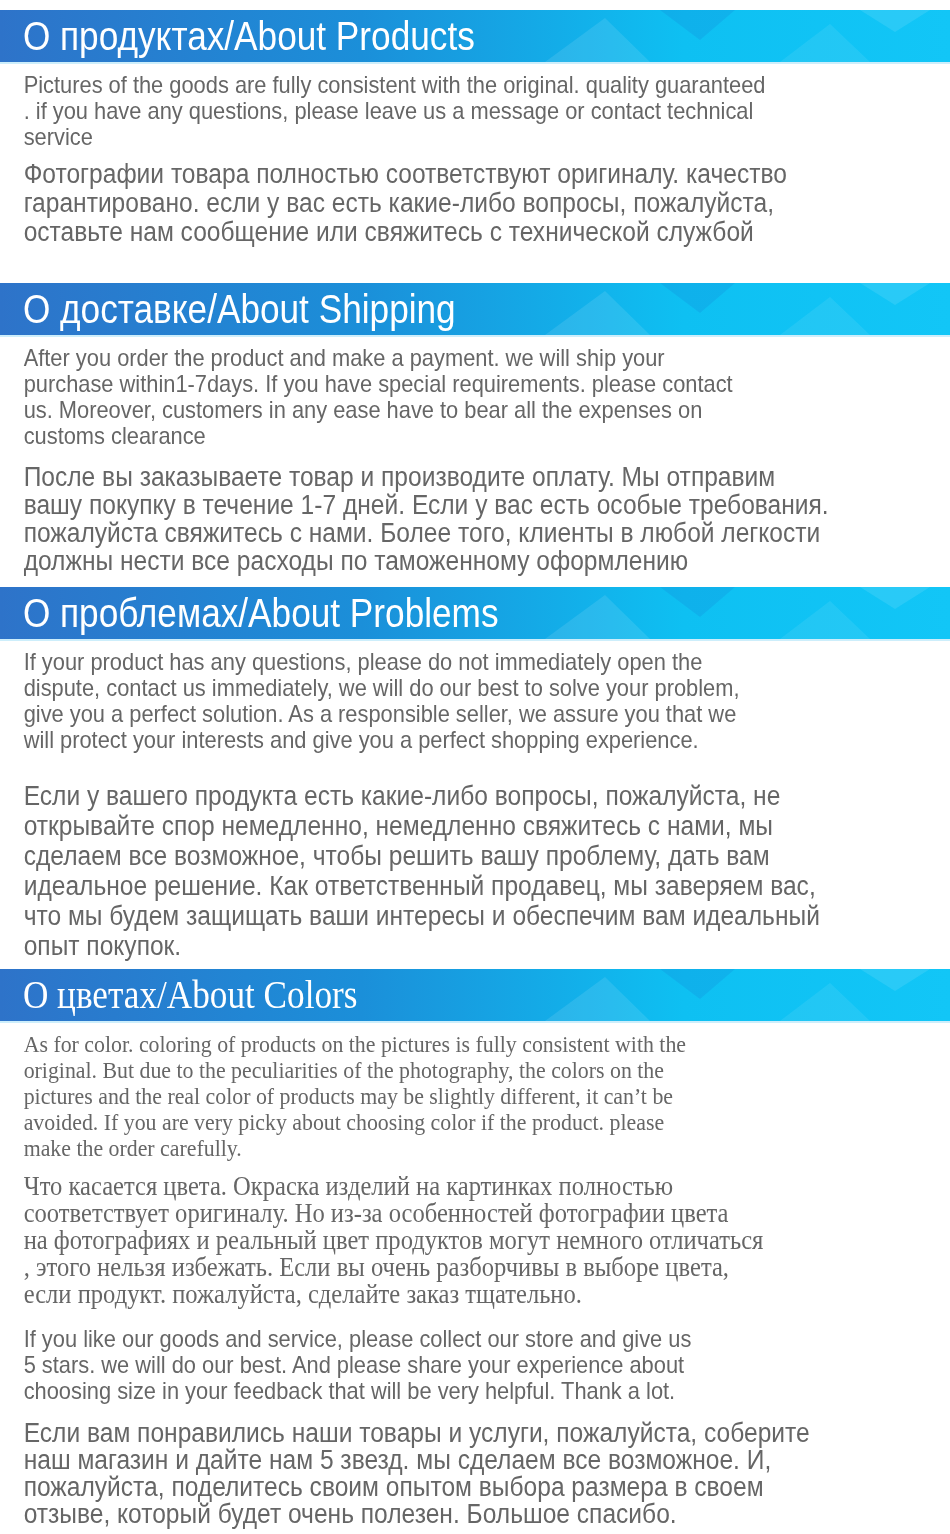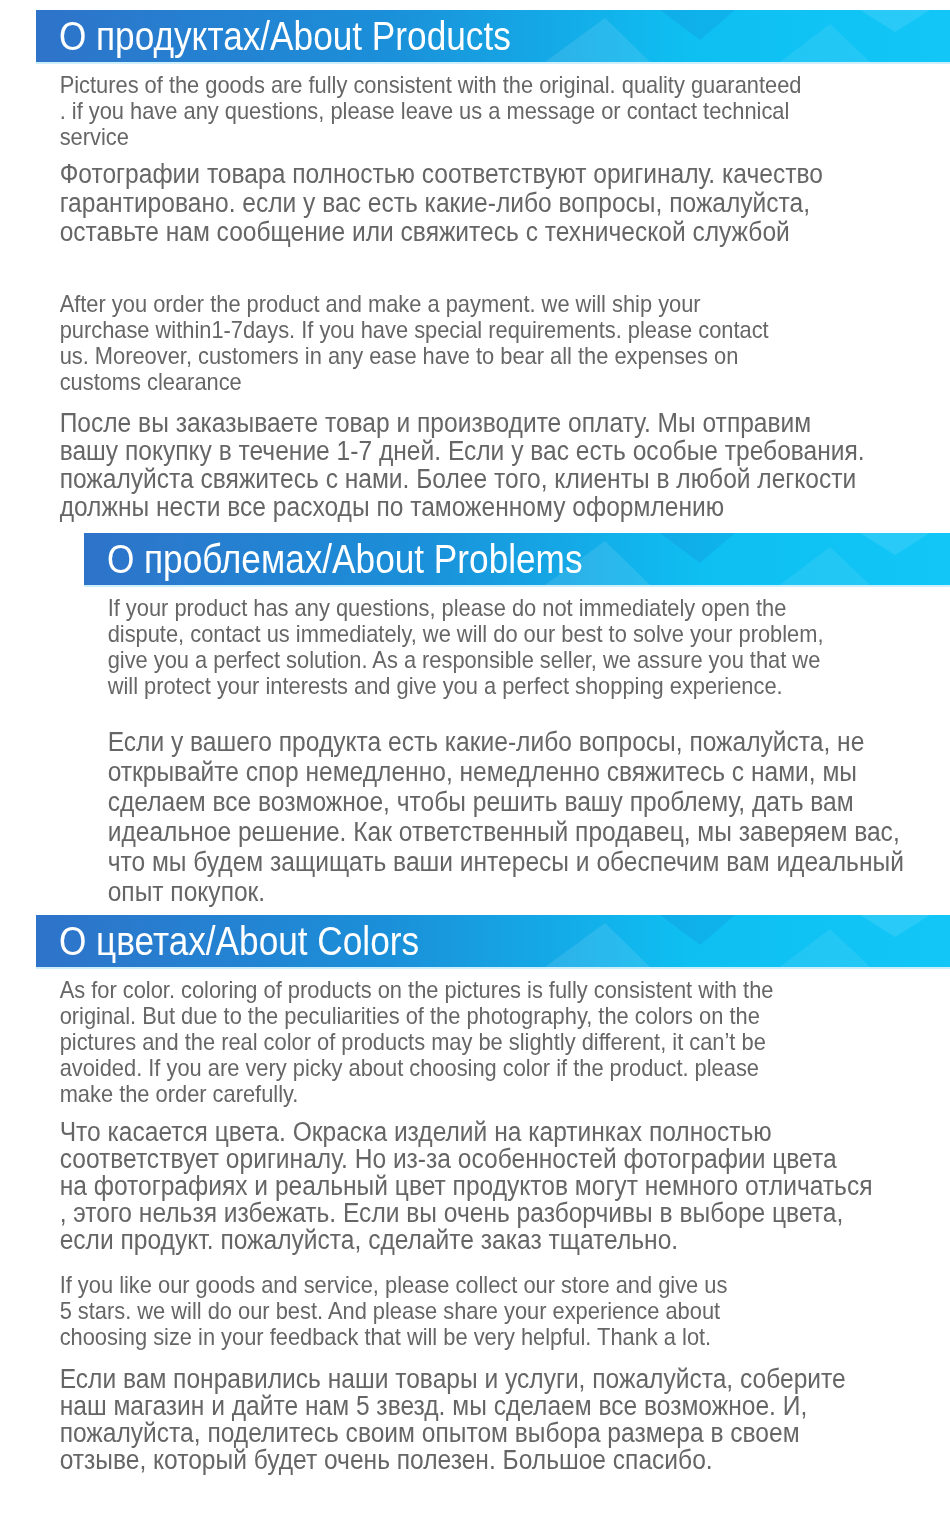--- a/index.html
+++ b/index.html
@@ -7,21 +7,21 @@
   .page {
     position: relative;
     width: 950px;
     min-height: 1534px;
     margin: 0;
     background: #ffffff;
     padding-top: 10px;
     box-sizing: border-box;
     overflow: hidden;
   }
-  .section { margin: 0; padding-left: 36px; }
+  .section { margin: 0; }
   .hdr {
     position: relative;
     height: 52px;
     background: linear-gradient(90deg, #2e73c9 0%, #1b8fd9 38%, #0ec0f2 72%, #12c6f7 100%);
     display: flex;
     align-items: center;
     overflow: hidden;
     border-bottom: 2px solid #cdeefb;
   }
   .hdr-tris {
@@ -55,22 +55,22 @@
   }
   p.ru {
     font-size: 27px;
     line-height: 29px;
     margin: 0;
     white-space: pre-line;
   }
   
   .s1 { margin-bottom: 36px; } .s1 .en { margin-bottom: 10px; }
   .s2 { margin-bottom: 12px; } .s2 .en { margin-bottom: 14px; } .s2 .ru { line-height: 28px; }
-  .s3 { margin-bottom: 8px; margin-left: 48px;  } .s3 .en { margin-bottom: 28px; } .s3 .ru { line-height: 30px; }
-  .s4 { margin-bottom: 10px; } .s4 .en { margin-bottom: 12px; } .s4 .ru { line-height: 27px; }
+  .s3 { margin-bottom: 8px;  } .s3 .en { margin-bottom: 28px; } .s3 .ru { line-height: 30px; }
+  .s4 { margin-bottom: 10px; font-family: Liberation Serif, serif; } .s4 .en { margin-bottom: 12px; } .s4 .ru { line-height: 27px; }
   .s5 { margin-bottom: 8px;  } .s5 .en { margin-bottom: 16px; } .s5 .ru { line-height: 27px; }
 </style>
 </head>
 <body>
 
 <div class="page">
 
   <div class="section s1">
     <div class="hdr">
       <svg class="hdr-tris" viewBox="0 0 420 52">
@@ -85,20 +85,29 @@
       <p class="en">Pictures of the goods are fully consistent with the original. quality guaranteed
 . if you have any questions, please leave us a message or contact technical
 service</p>
       <p class="ru">Фотографии товара полностью соответствуют оригиналу. качество
 гарантировано. если у вас есть какие-либо вопросы, пожалуйста,
 оставьте нам сообщение или свяжитесь с технической службой</p>
     </div>
   </div>
 
   <div class="section s2">
+    <div class="hdr">
+      <svg class="hdr-tris" viewBox="0 0 420 52">
+        <polygon points="15,52 75,8 120,52" fill="rgba(255,255,255,0.10)"></polygon>
+        <polygon points="130,0 170,30 205,0" fill="rgba(20,110,205,0.18)"></polygon>
+        <polygon points="250,52 300,14 340,52" fill="rgba(255,255,255,0.08)"></polygon>
+        <polygon points="330,0 365,22 400,0" fill="rgba(255,255,255,0.10)"></polygon>
+      </svg>
+      <span class="hdr-title">О доставке/About Shipping</span>
+    </div>
     <div class="body-wrap">
       <p class="en">After you order the product and make a payment. we will ship your
 purchase within1-7days. If you have special requirements. please contact
 us. Moreover, customers in any ease have to bear all the expenses on
 customs clearance</p>
       <p class="ru">После вы заказываете товар и производите оплату. Мы отправим
 вашу покупку в течение 1-7 дней. Если у вас есть особые требования.
 пожалуйста свяжитесь с нами. Более того, клиенты в любой легкости
 должны нести все расходы по таможенному оформлению</p>
     </div>

